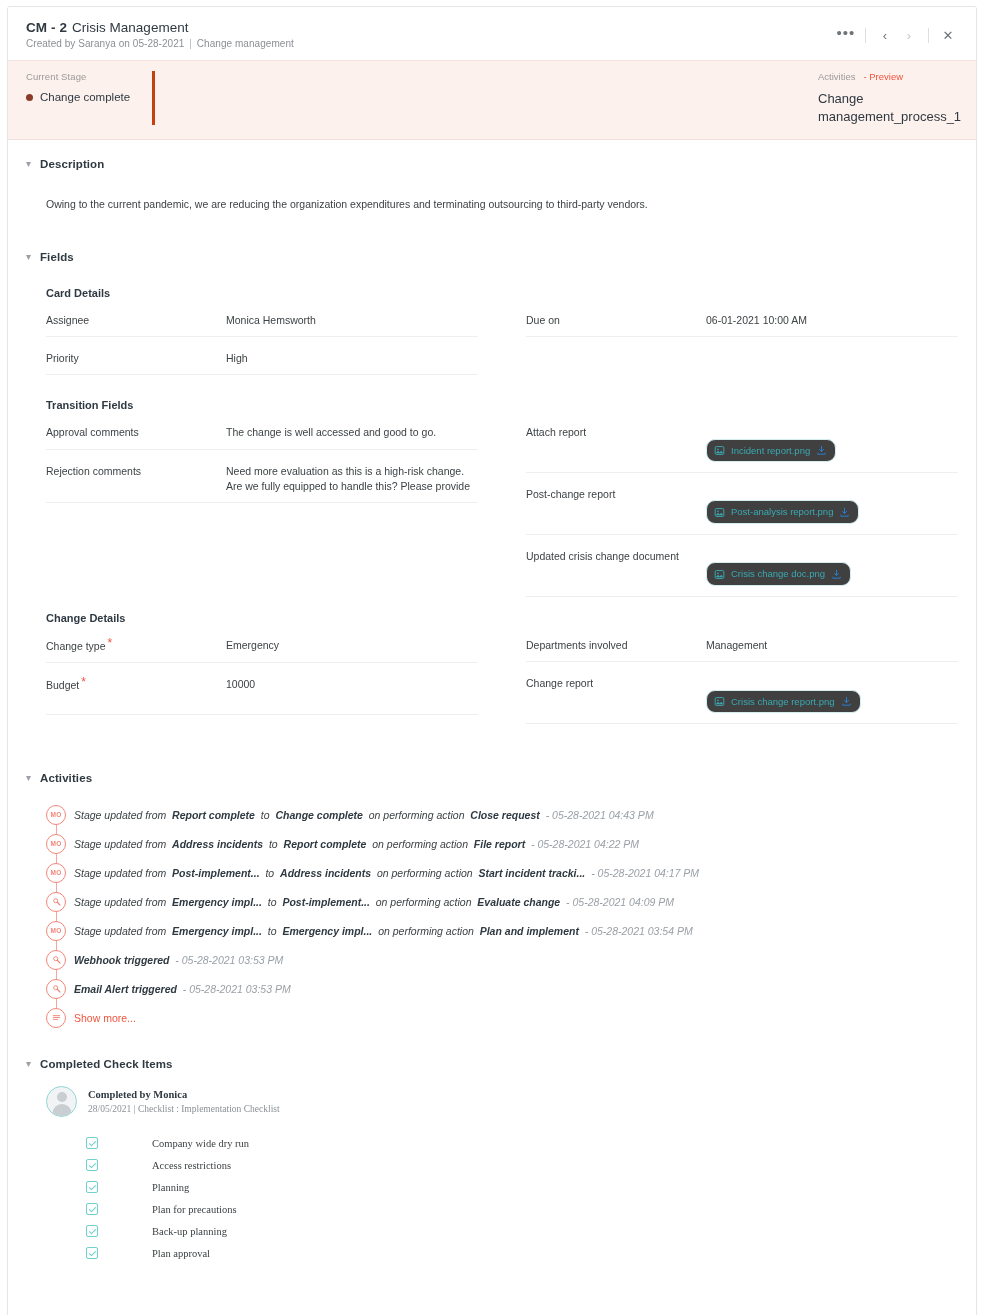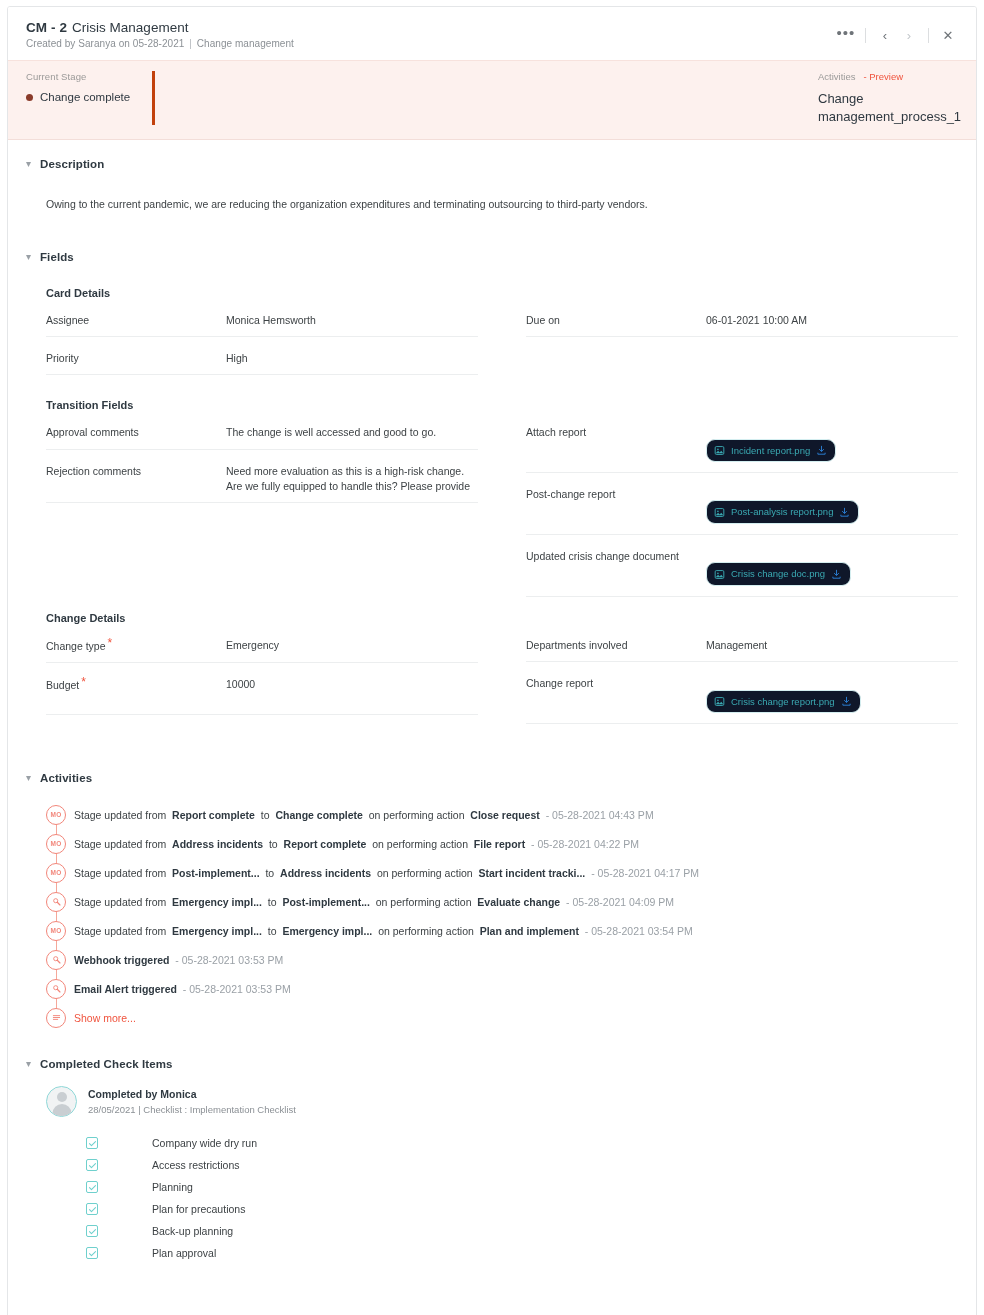--- a/index.html
+++ b/index.html
@@ -204,21 +204,21 @@
   .frow.blank { border-bottom: none; }
 
   
   .chip {
     display: inline-flex;
     align-items: center;
     gap: 6px;
     border: 1px solid #d4eef0;
     border-radius: 9px;
     padding: 4px 8px 4px 7px;
-    background: #0f172a;
+    background: #404040;
     cursor: pointer;
     position: relative;
     top: -2px;
   }
   .chip-file { font-size: 9.5px; color: #3aa9b2; white-space: nowrap; }
   .chip svg { display: block; }
 
   
   .activities { margin: 16px 0 0 20px; position: relative; }
   .act-row {
@@ -258,32 +258,33 @@
     color: #f2867a;
     font-size: 6.5px;
     font-weight: bold;
     letter-spacing: .2px;
   }
   .act-text {
     font-size: 10.5px;
     color: #3d4245;
     white-space: nowrap;
     line-height: 1;
+    font-style: italic;
   }
   .act-text b { font-weight: bold; color: #2f3941; }
   .act-text .lbl { color: #3d4245; }
   .act-time { color: #9aa0a6; }
   .act-more {
     font-size: 10.5px;
     color: #f0543e;
     cursor: pointer;
   }
 
   
-  .checkblock { margin: 16px 0 0 20px; }
+  .checkblock { margin: 16px 0 0 20px; font-family: Liberation Serif, serif; }
   .chk-user { display: flex; align-items: center; }
   .chk-avatar {
     width: 31px; height: 31px;
     border-radius: 50%;
     border: 1.5px solid #8fd8d8;
     background: #f1f3f4;
     overflow: hidden;
     flex: 0 0 31px;
     position: relative;
   }

